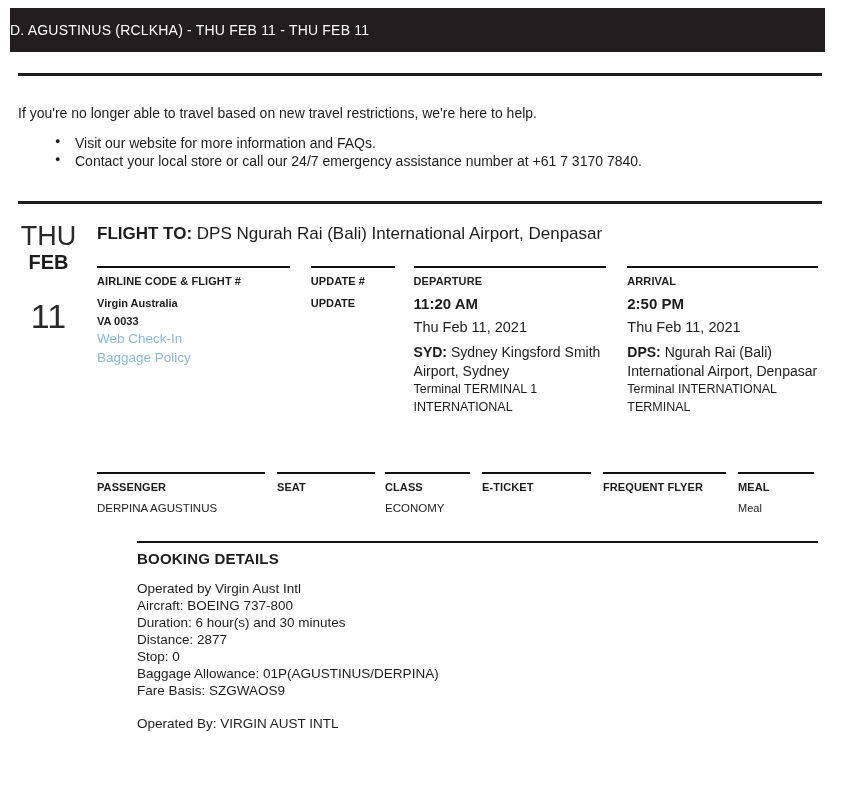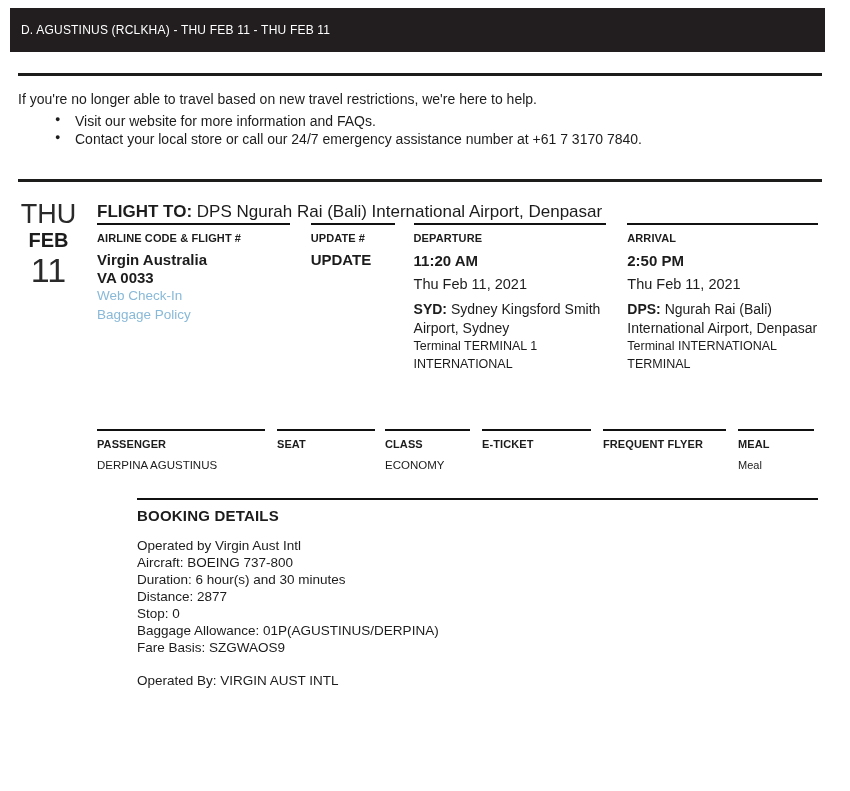--- a/index.html
+++ b/index.html
@@ -12,72 +12,71 @@
   }
   .page { width: 850px; height: 791px; position: relative; }
 
   
   .title-bar {
     margin: 8px 25px 0 10px;
     height: 44px;
     background: #221e1f;
     color: #ffffff;
     display: flex; align-items: center;
-    padding-left: 11px;
-    font-size: 12px;
+    font-size: 14px;
     letter-spacing: 0.2px;
   }
 
   .rule {
     border: none;
     border-top: 3px solid #1d1d1b;
     margin: 21px 28px 0 18px;
   }
   .rule-2 { margin-top: 31px; }
 
   
   .covid { margin: 12px 28px 0 18px; }
   .covid-heading { font-size: 18px; font-weight: bold; letter-spacing: 0.2px; }
-  .covid-intro { font-size: 14px; margin-top: 15px; }
-  .covid-list { list-style: none; margin-top: 5px; }
+  .covid-intro { font-size: 14px; margin-top: 29px; }
+  .covid-list { list-style: none; margin-top: 13px; }
   .covid-list li {
     font-size: 14px; line-height: 18px;
     padding-left: 57px; position: relative;
   }
   .covid-list li::before {
     content: "●";
     position: absolute; left: 37px; top: -2px;
     font-size: 9px;
   }
 
   
   .flight { display: flex; margin-top: 17px; }
 
   .date-block { width: 97px; flex: 0 0 97px; text-align: center; padding-top: 1px; }
   .date-dow   { font-size: 27px; line-height: 28px; color: #2a2a2a; }
   .date-month { font-size: 20px; line-height: 24px; font-weight: bold; }
-  .date-day   { font-size: 34px; line-height: 36px; color: #2a2a2a; }
+  .date-day   { font-size: 34px; line-height: 36px; color: #2a2a2a; margin-top: 24px; }
 
   .flight-main { width: 721px; flex: 0 0 721px; }
 
   .flight-title { font-size: 17px; font-weight: normal; padding-top: 3px; }
   .flight-title .bold { font-weight: bold; }
 
-  .info-row { display: flex; margin-top: 1px; }
+  .info-row { display: flex; margin-top: 22px; }
   .col { border-top: 2px solid #111; padding-top: 5px; }
   .col-h {
     font-size: 11px; font-weight: bold; letter-spacing: 0.1px;
     padding-top: 2px; margin-bottom: 7px; white-space: nowrap;
   }
   .c-airline { width: 193px; margin-right: 21px; }
   .c-booking { width: 84px;  margin-right: 19px; }
   .c-dep     { width: 193px; margin-right: 21px; }
   .c-arr     { width: 191px; }
 
-  .v-bold { font-size: 15px; font-weight: bold; line-height: 18px; }
+  .v-bold { font-size: 11px; font-weight: bold; line-height: 18px; }
   .link { display: block; color: #88b9d8; font-size: 13.5px; line-height: 18.5px; text-decoration: none; cursor: pointer; }
   .time { font-size: 15px; font-weight: bold; line-height: 19px; margin-bottom: 5px; }
   .dateline { font-size: 14.5px; line-height: 18px; margin-bottom: 7px; }
   .airport { font-size: 14px; line-height: 18.5px; }
   .airport .code { font-weight: bold; }
   .terminal { font-size: 12.5px; line-height: 18px; }
 
   
   .pax-row { display: flex; margin-top: 56px; }
   .pax-v { font-size: 11.5px; line-height: 14px; padding-top: 1px; white-space: nowrap; }

